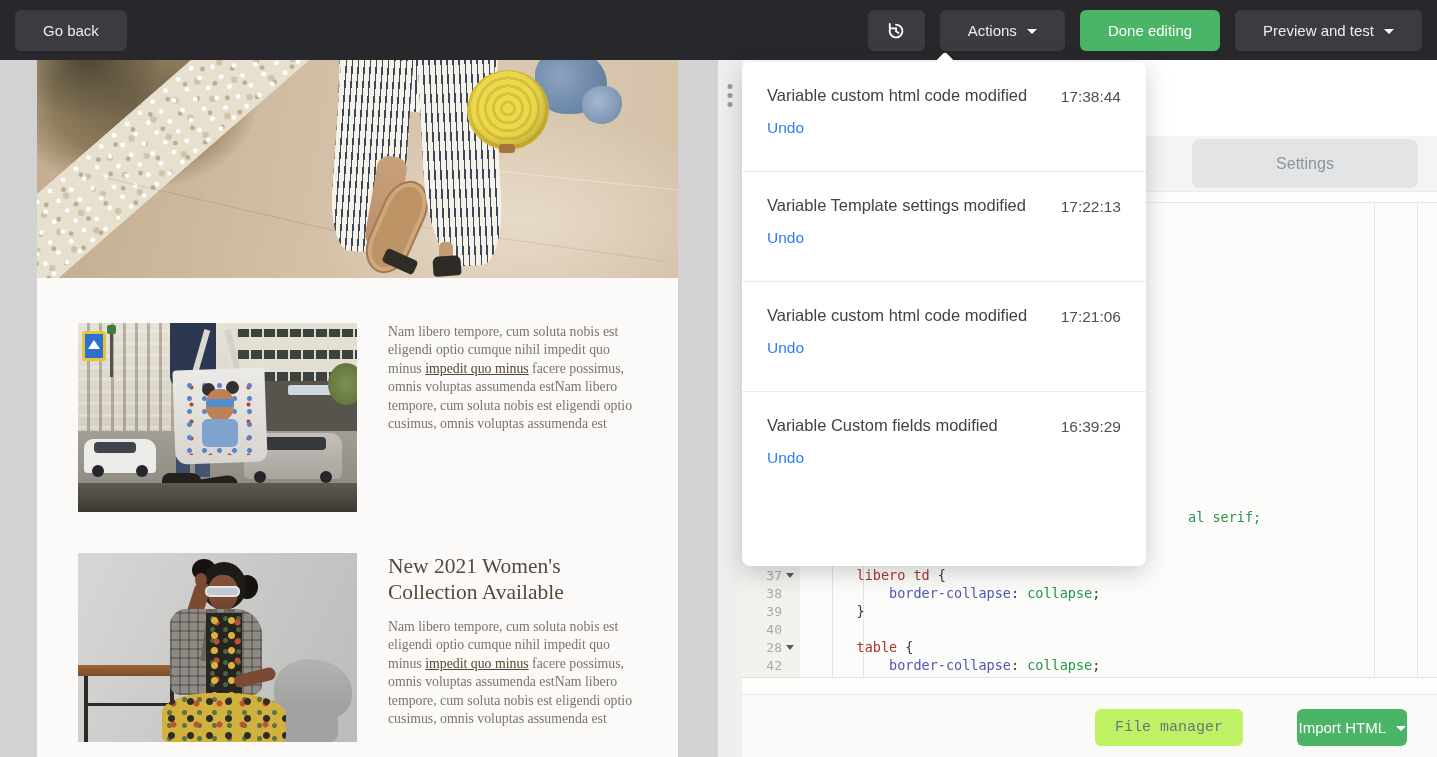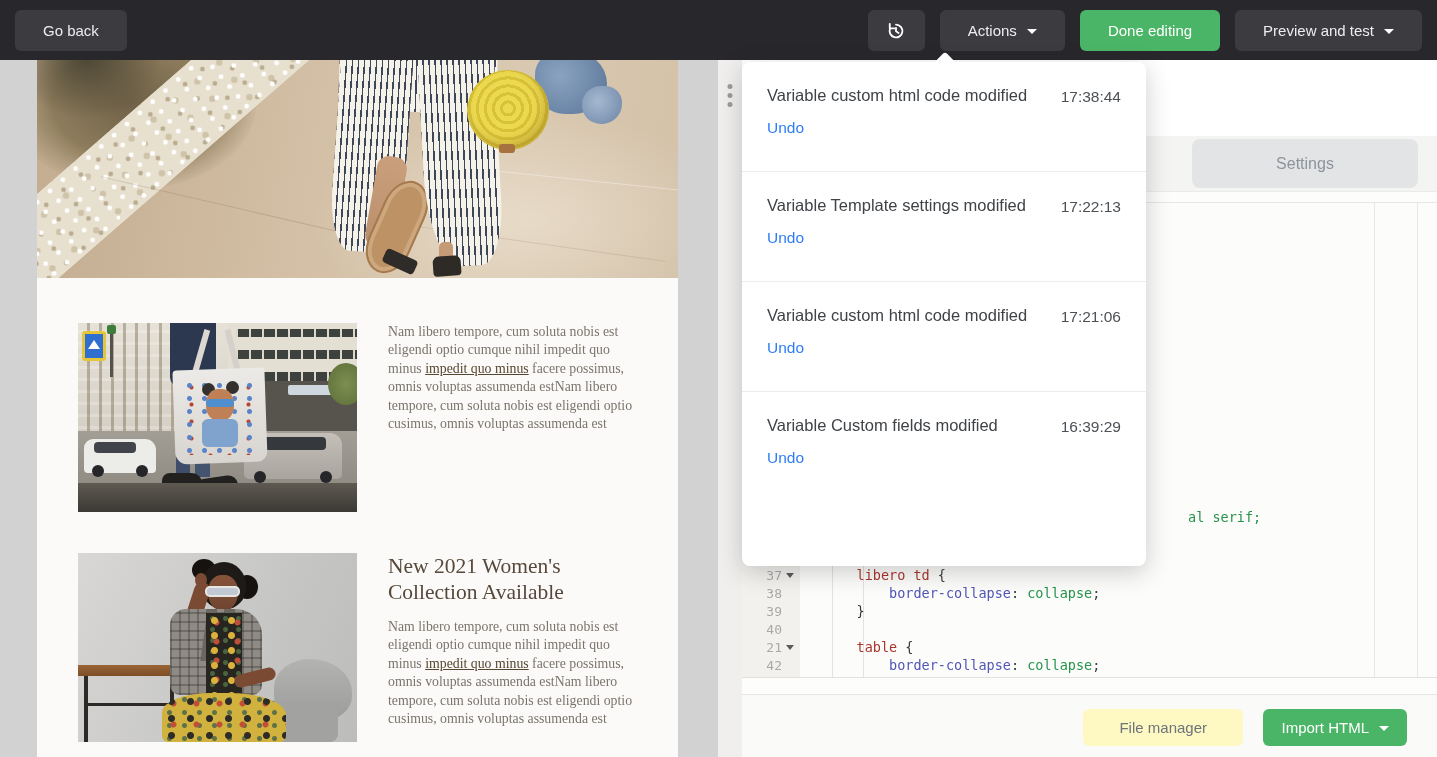--- a/index.html
+++ b/index.html
@@ -185,23 +185,23 @@
   .ig1 { left:90px; } .ig2 { left:121px; }
   .code-lines { position:absolute; left:82px; top:363px; font-size:13.5px; line-height:18px; }
   .cm-line { height:18px; white-space:pre; cursor:text; }
   .k-plain { color:#3a3a3a; } .k-sel { color:#ab352c; } .k-prop { color:#5055b8; }
   .k-val { color:#27934c; } .k-num { color:#2430a0; font-weight:bold; }
   .code-fragment { position:absolute; left:446px; top:306px; font-size:13.5px; color:#27934c; white-space:pre; }
   .v-line { position:absolute; top:0; height:100%; width:1px; background:#e7e6e4; }
   .vl1 { left:632px; } .vl2 { left:675px; }
 
   .rp-footer { position:absolute; left:0; bottom:0; width:100%; height:63px; background:#fafaf8; border-top:1px solid #e8e7e5; }
-  .btn-filemgr { position:absolute; right:194px; top:14px; height:37px; padding:0 36px; border:none; border-radius:6px;
-                 background:#fef9c3; color:#6e747a; font-size:15px; font-family:Liberation Sans, sans-serif; cursor:pointer; }
-  .btn-import { position:absolute; right:30px; top:14px; height:37px; padding:0 18px; border:none; border-radius:6px;
+  .btn-filemgr { position:absolute; right:194px; top:14px; height:37px; padding:0 20px; border:none; border-radius:6px;
+                 background:#bef264; color:#6e747a; font-size:15px; font-family:Liberation Mono, monospace; cursor:pointer; }
+  .btn-import { position:absolute; right:30px; top:14px; height:37px; padding:0 1px; border:none; border-radius:6px;
                 background:#4bb567; color:#fff; font-size:15px; font-family:inherit; cursor:pointer;
                 display:inline-flex; align-items:center; gap:10px; }
 
   
   .popup { position:absolute; left:742px; top:62px; width:404px; height:504px; background:#fff; border-radius:8px;
            box-shadow:0 6px 24px rgba(30,30,30,.22); z-index:40; }
   .popup-arrow { position:absolute; top:-7px; left:195px; width:16px; height:16px; background:#fff;
                  transform:rotate(45deg); border-radius:3px; }
   .seg { margin:25px 25px 0; height:54px; background:#eceef0; border-radius:8px; padding:7px; }
   .seg-inner { height:40px; background:#fff; border-radius:6px; display:flex; align-items:center; justify-content:center;
@@ -369,21 +369,21 @@
         <div class="gut-row">
             <span class="lnum">38</span>
           </div>
         <div class="gut-row">
             <span class="lnum">39</span>
           </div>
         <div class="gut-row">
             <span class="lnum">40</span>
           </div>
         <div class="gut-row">
-            <span class="lnum">21</span>
+            <span class="lnum">28</span>
             <span class="fold-arrow"></span>
           </div>
         <div class="gut-row">
             <span class="lnum">42</span>
           </div>
         <div class="gut-row">
             <span class="lnum">43</span>
           </div>
       </div>
     </div>

